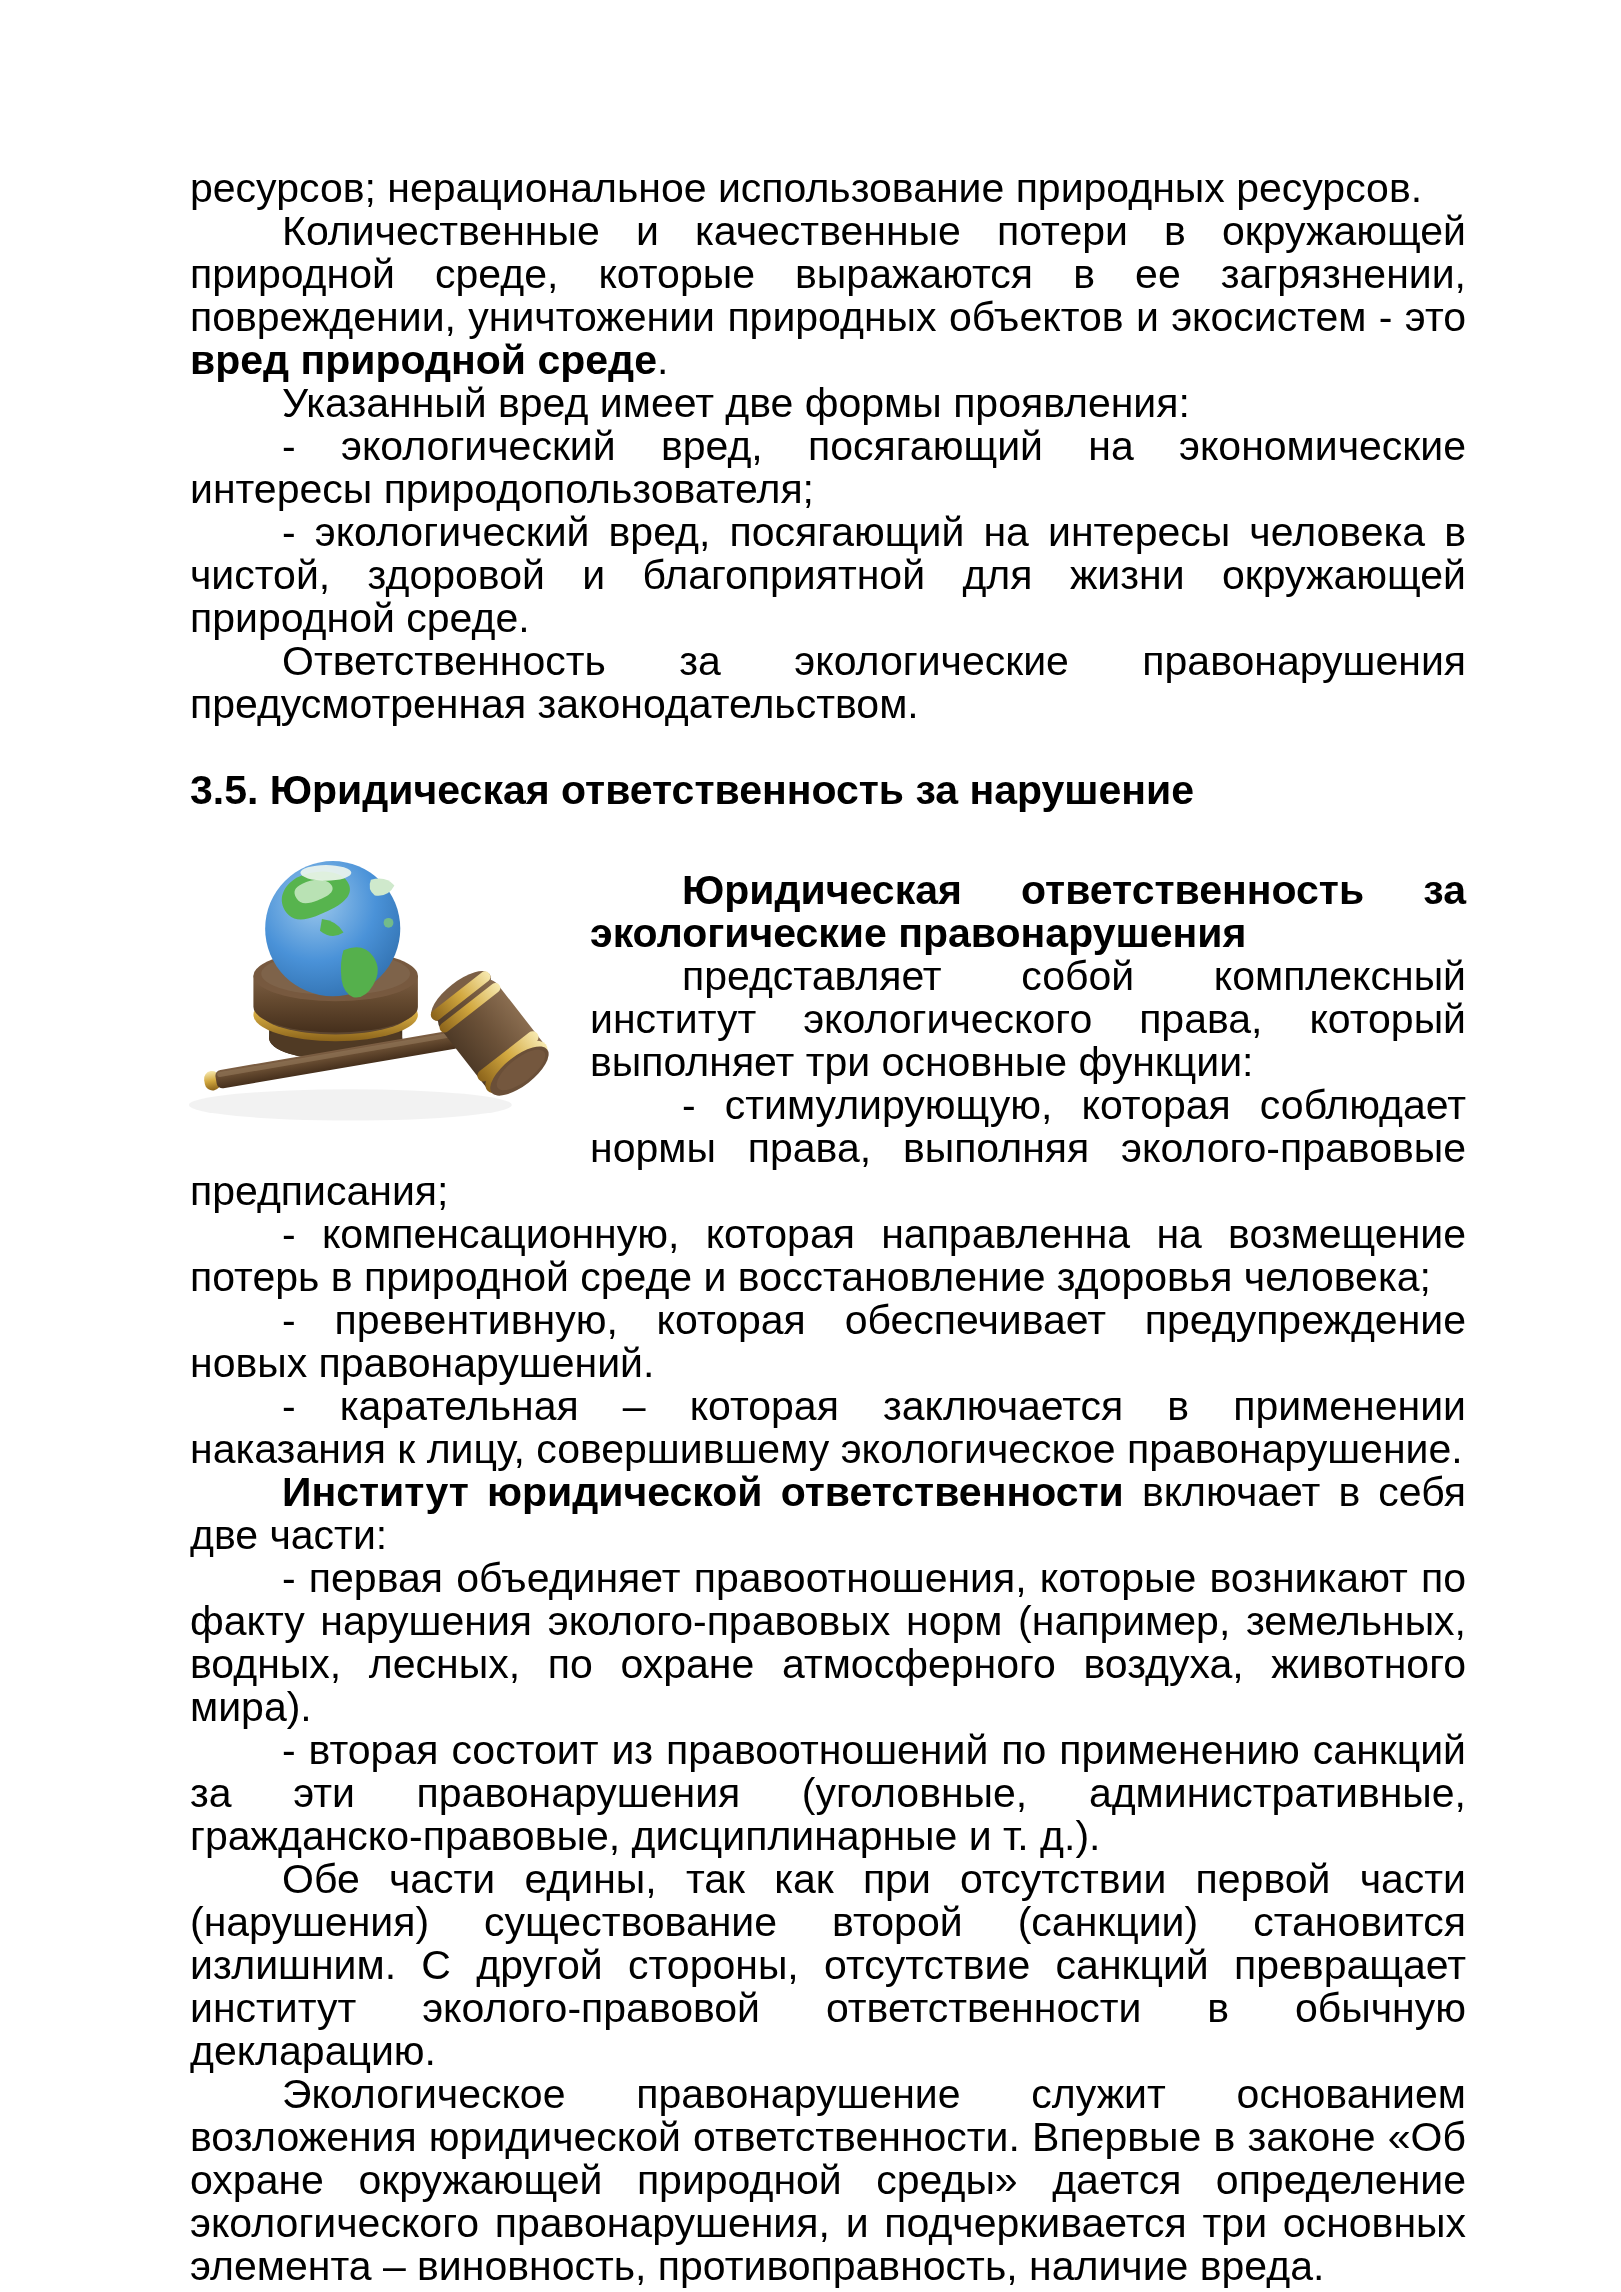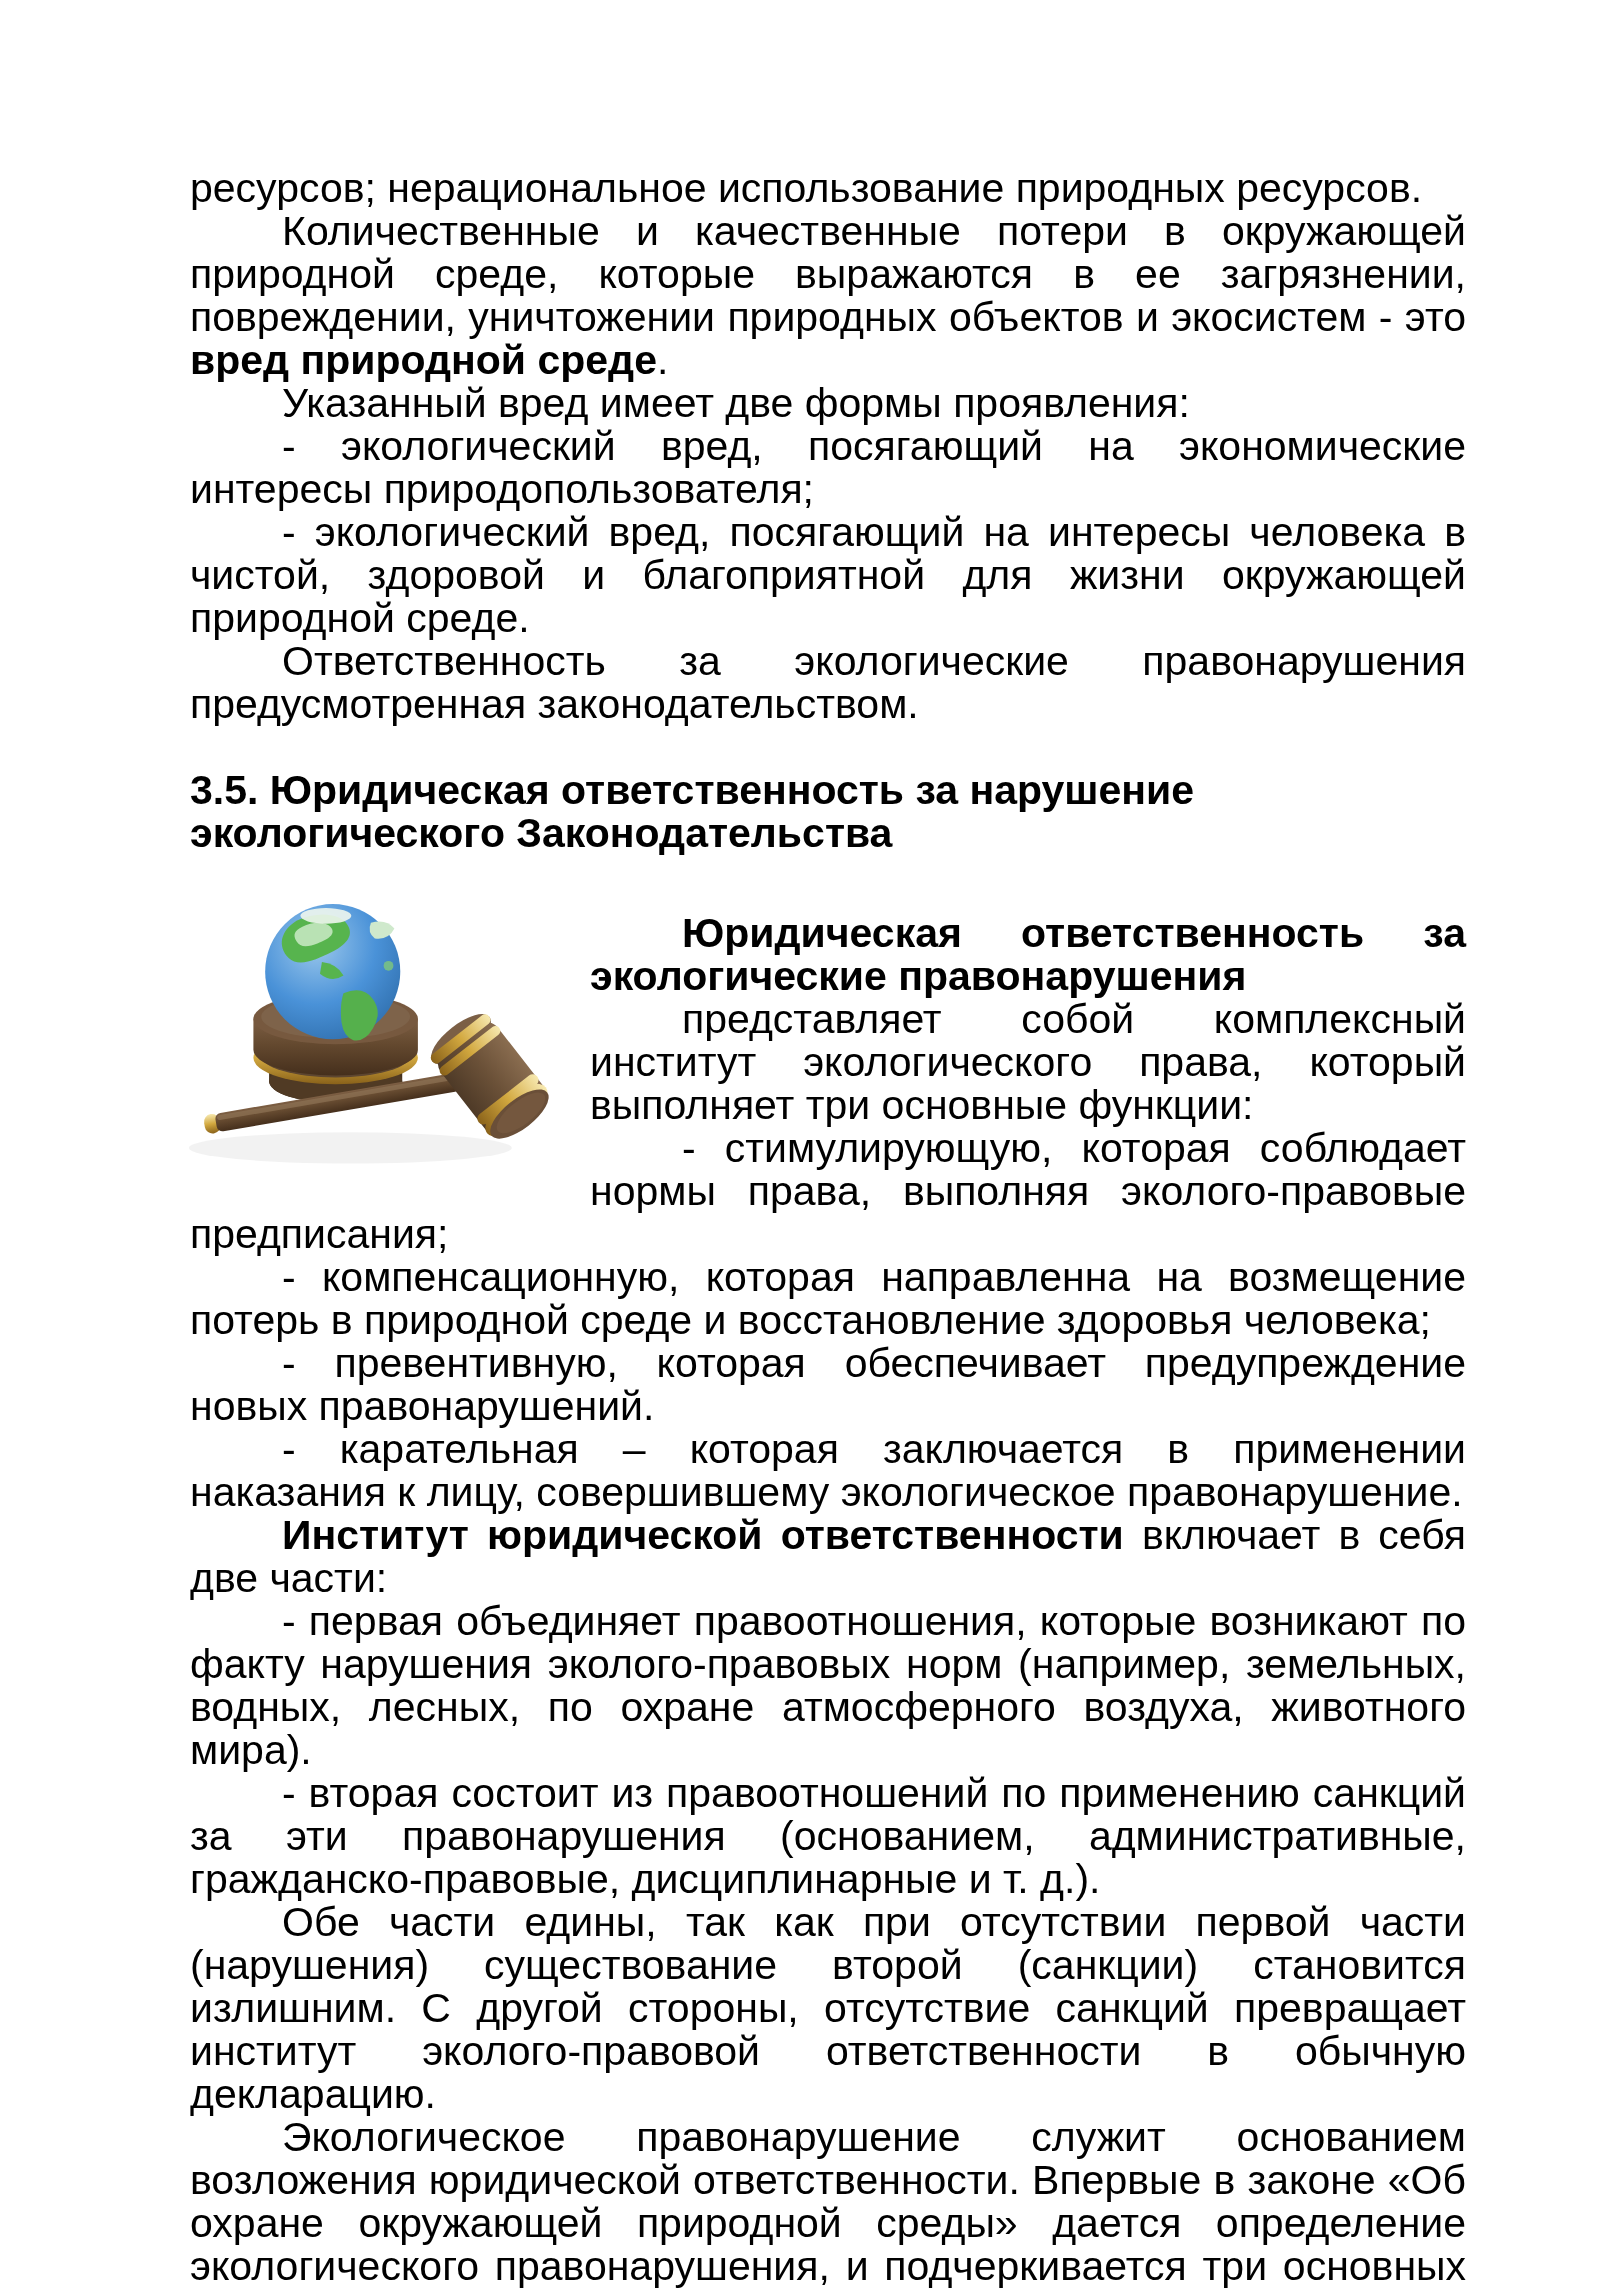--- a/index.html
+++ b/index.html
@@ -46,21 +46,20 @@
 
     <p><span>Количественные и качественные потери в окружающей природной среде, которые выражаются в ее загрязнении, повреждении, уничтожении природных объектов и экосистем - это </span><b>вред природной среде</b><span>.</span></p>
 
     <p>Указанный вред имеет две формы проявления:</p>
     <p>- экологический вред, посягающий на экономические интересы природопользователя;</p>
     <p>- экологический вред, посягающий на интересы человека в чистой, здоровой и благоприятной для жизни окружающей природной среде.</p>
     <p>Ответственность за экологические правонарушения предусмотренная законодательством.</p>
 
     <h2 class="heading">
       <span class="hl">3.5. Юридическая ответственность за нарушение</span>
-      <span class="hl">экологического Законодательства</span>
     </h2>
 
     <div class="section">
 
       <div class="figure">
         <svg width="421" height="294" viewBox="0 0 430 300">
           <defs>
             <radialGradient id="gGlobe" cx="0.38" cy="0.3" r="0.8">
               <stop offset="0" stop-color="#9cc8ec"></stop>
               <stop offset="0.55" stop-color="#4a92d8"></stop>
@@ -126,21 +125,21 @@
       </div>
 
       <p><b>Юридическая ответственность за экологические правонарушения</b></p>
       <p>представляет собой комплексный институт экологического права, который выполняет три основные функции:</p>
       <p>- стимулирующую, которая соблюдает нормы права, выполняя эколого-правовые предписания;</p>
       <p>- компенсационную, которая направленна на возмещение потерь в природной среде и восстановление здоровья человека;</p>
       <p>- превентивную, которая обеспечивает предупреждение новых правонарушений.</p>
       <p>- карательная – которая заключается в применении наказания к лицу, совершившему экологическое правонарушение.</p>
       <p><b>Институт юридической ответственности</b><span> включает в себя две части:</span></p>
       <p>- первая объединяет правоотношения, которые возникают по факту нарушения эколого-правовых норм (например, земельных, водных, лесных, по охране атмосферного воздуха, животного мира).</p>
-      <p>- вторая состоит из правоотношений по применению санкций за эти правонарушения (основанием, административные, гражданско-правовые, дисциплинарные и т. д.).</p>
+      <p>- вторая состоит из правоотношений по применению санкций за эти правонарушения (уголовные, административные, гражданско-правовые, дисциплинарные и т. д.).</p>
       <p>Обе части едины, так как при отсутствии первой части (нарушения) существование второй (санкции) становится излишним. С другой стороны, отсутствие санкций превращает институт эколого-правовой ответственности в обычную декларацию.</p>
       <p>Экологическое правонарушение служит основанием возложения юридической ответственности. Впервые в законе «Об охране окружающей природной среды» дается определение экологического правонарушения, и подчеркивается три основных элемента – виновность, противоправность, наличие вреда.</p>
     </div>
 
     <div class="pagenum">63</div>
   </div>
 </div>
 
 
 </body></html>

